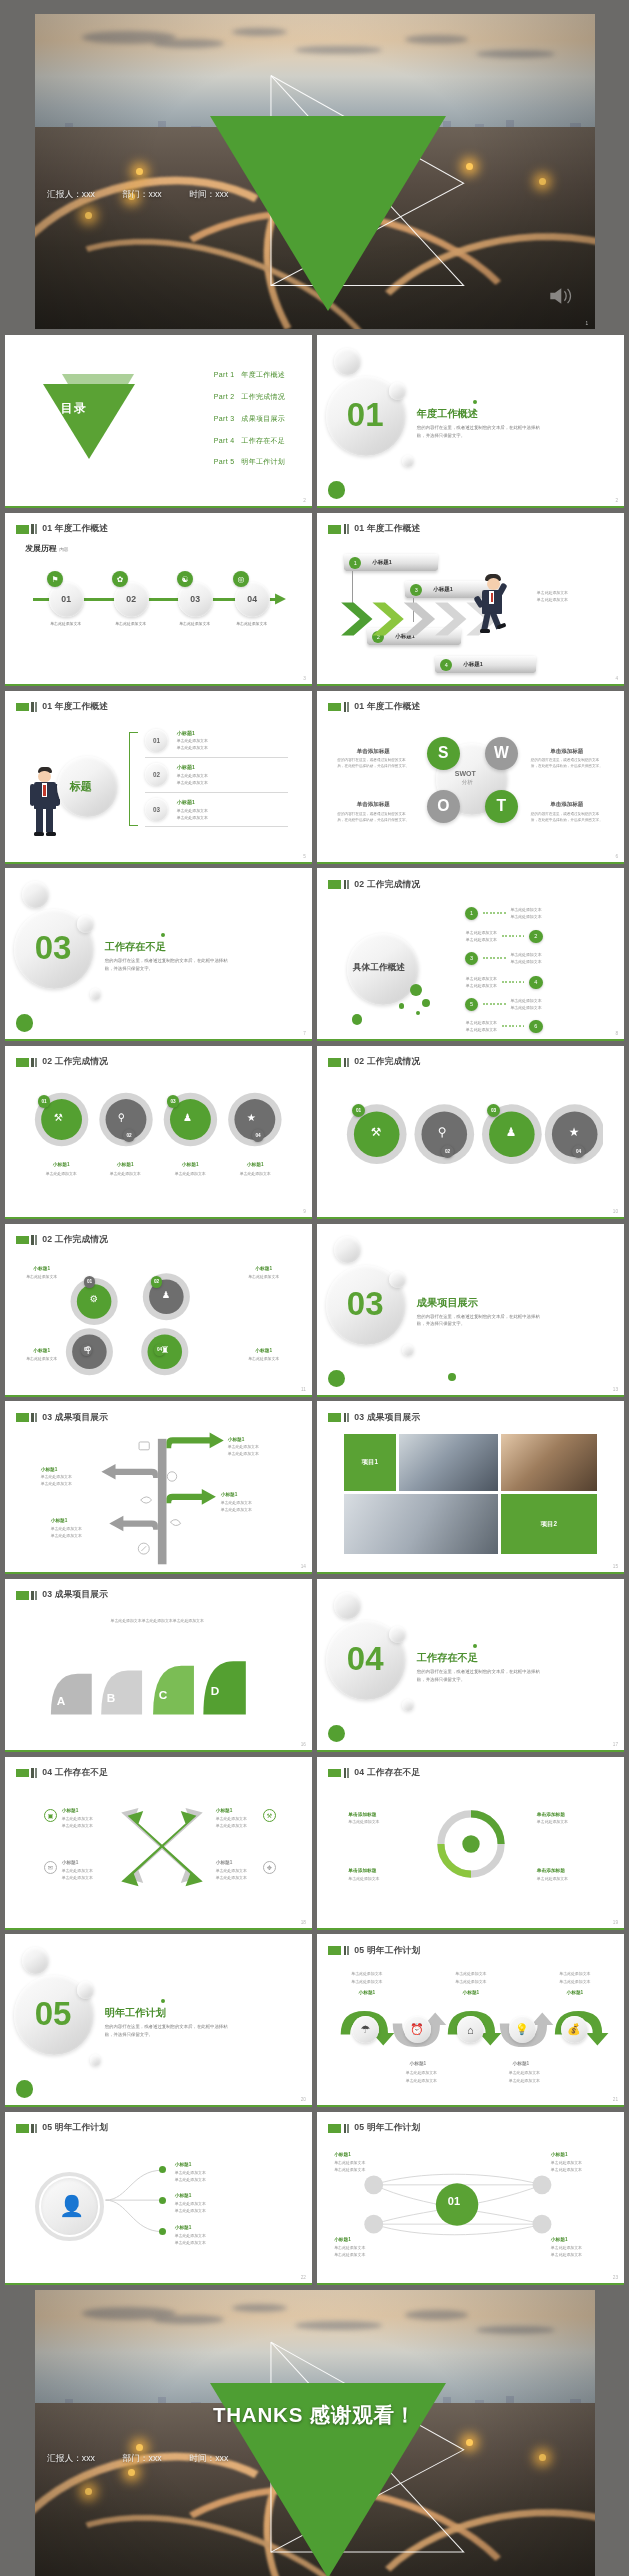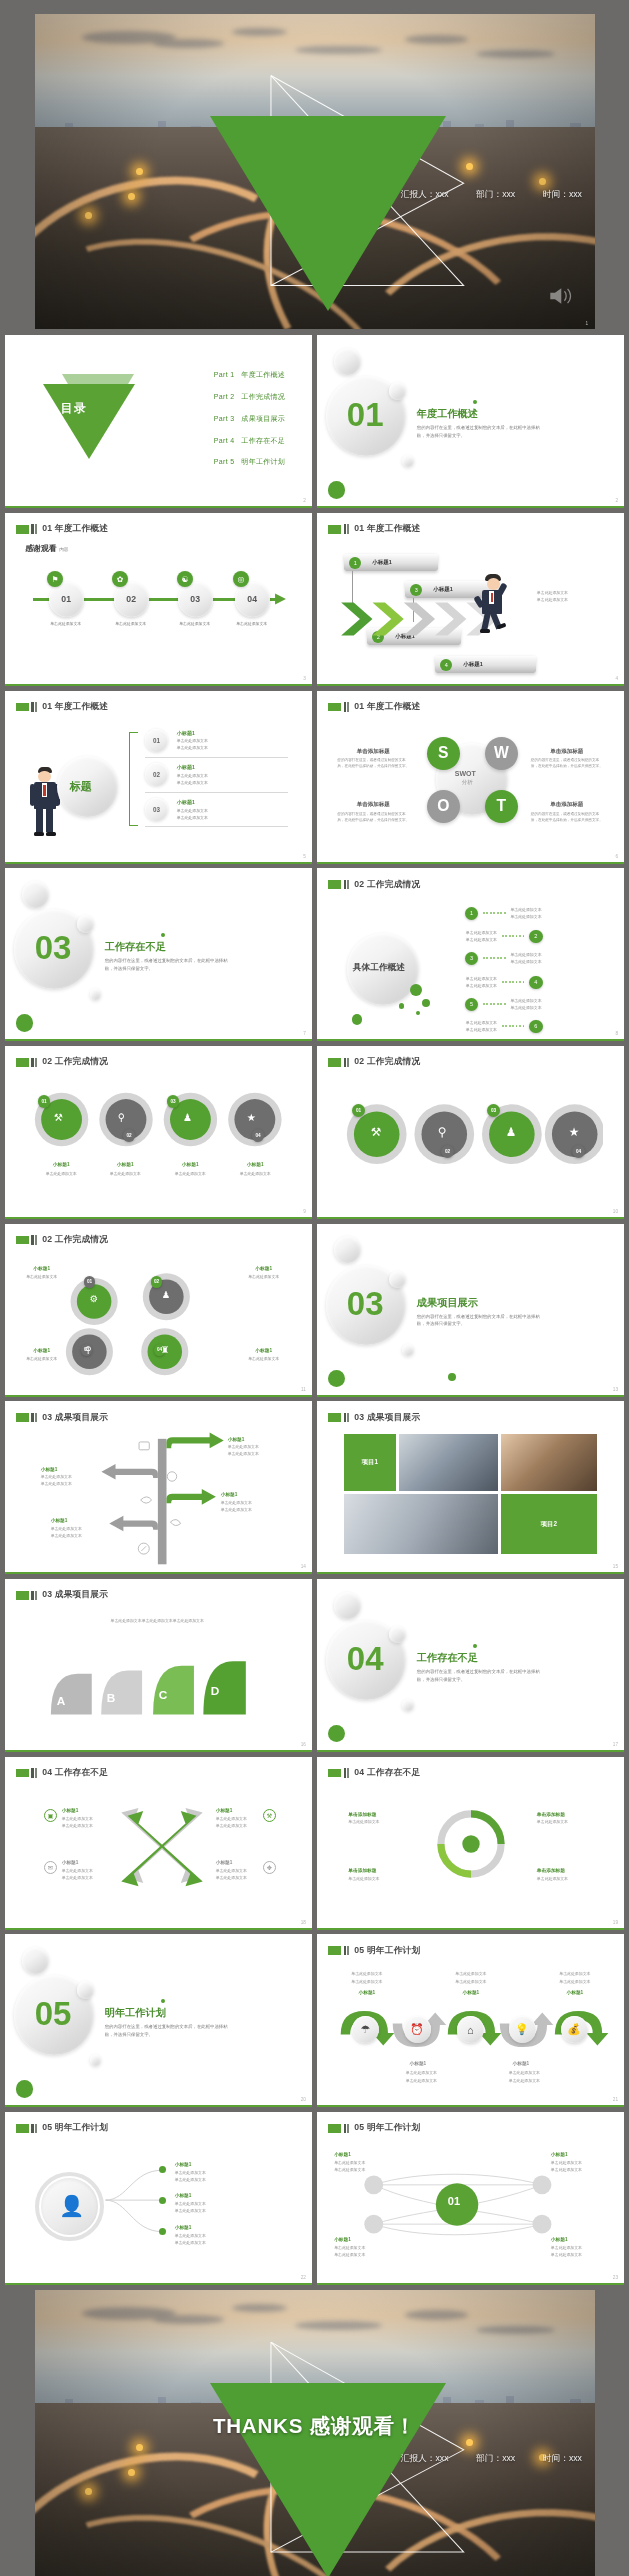--- a/index.html
+++ b/index.html
@@ -22,21 +22,21 @@
   .bld { position:absolute; bottom:0; background:linear-gradient(180deg,#8a93a0,#5d646e); opacity:.92; }
   .road { position:absolute; border-radius:50%; border-style:solid; border-color:transparent;
           filter:blur(0.9px); opacity:.95; }
   .lamp { position:absolute; width:7px; height:7px; border-radius:50%;
           background:#ffca5a; box-shadow:0 0 11px 5.5px rgba(255,186,70,.85); }
   .vignette { position:absolute; inset:0; background:radial-gradient(ellipse at 50% 45%, rgba(0,0,0,0) 40%, rgba(0,0,0,.35) 100%); }
   .gtri { position:absolute; width:0; height:0; border-left:118px solid transparent;
           border-right:118px solid transparent; border-top:195px solid #4e9e33; }
   .cover-title { position:absolute; width:100%; text-align:center; color:#fff;
                  font-weight:700; letter-spacing:0.8px; text-shadow:0 0.8px 3.1px rgba(0,0,0,.45); }
-  .cover-sub { position:absolute; width:100%; text-align:right; color:#f0f0f0;
+  .cover-sub { position:absolute; width:100%; text-align:left; color:#f0f0f0;
                font-size:8.7px; text-shadow:0 0.8px 2.4px rgba(0,0,0,.5); }
   .cover-sub span { margin:0 12.6px; }
   .speaker { position:absolute; right:20.5px; bottom:22px; width:27px; height:22px; opacity:.55; }
   .pnum { position:absolute; right:6.3px; bottom:3.1px; font-size:4.7px; color:#b9b9b9; }
 
   
   .grid { width:629px; padding:0 4.7px; }
   .row { display:flex; gap:4.7px; margin-bottom:4.7px; }
   .slide { position:relative; width:308px; height:173px; background:#fff;
            border-bottom:2.4px solid #5aa234; overflow:hidden; }
@@ -266,21 +266,21 @@
 
     <div class="row">
       <div class="slide">
         <div class="shead">
           <span class="sq"></span>
           <span class="bar2"></span>
           <span class="bar2b"></span>
           <span class="htxt">01 年度工作概述</span>
         </div>
         <div class="subhead">
-          <span>感谢观看</span><em>内容</em>
+          <span>发展历程</span><em>内容</em>
         </div>
         <div class="tl-line" style="left:28px;top:85px;width:244px;"></div>
         <svg style="position:absolute;left:270px;top:79px;" width="12.6" height="14" viewBox="0 0 16 18">
             <polygon points="0,2 14,9 0,16" fill="#5aa234"></polygon>
           </svg>
 
         <div class="tl-circ" style="left:44px;top:69px;">01</div>
         <div class="tl-icon" style="left:42px;top:58px;">⚑</div>
         <div class="tl-cap" style="left:32px;top:108px;">单击此处添加文本</div>
 
@@ -1065,21 +1065,21 @@
       <div class="lamp" style="left:431px;top:149px;"></div>
       <div class="lamp" style="left:504px;top:164px;"></div>
       <div class="lamp" style="left:50px;top:198px;"></div>
       <div class="vignette"></div>
     </div>
     <svg width="560" height="315" style="position:absolute;left:0;top:0;" viewBox="0 0 712 400">
       <polyline points="300,66 545,333 300,333 300,66" fill="none" stroke="rgba(255,255,255,.92)" stroke-width="1.3"></polyline>
       <polyline points="300,66 545,203 300,333" fill="none" stroke="rgba(255,255,255,.92)" stroke-width="1.3"></polyline>
     </svg>
     <div class="gtri" style="left:175px;top:93px;"></div>
-    <div class="cover-title" style="top:122px;font-size:20.5px;">THANKS 感谢观看！</div>
+    <div class="cover-title" style="top:111px;font-size:20.5px;">THANKS 感谢观看！</div>
     <div class="cover-sub" style="top:163px;">
       <span>汇报人：xxx</span>
       <span>部门：xxx</span>
       <span>时间：xxx</span>
     </div>
 
   </div>
 
 </div>
 

